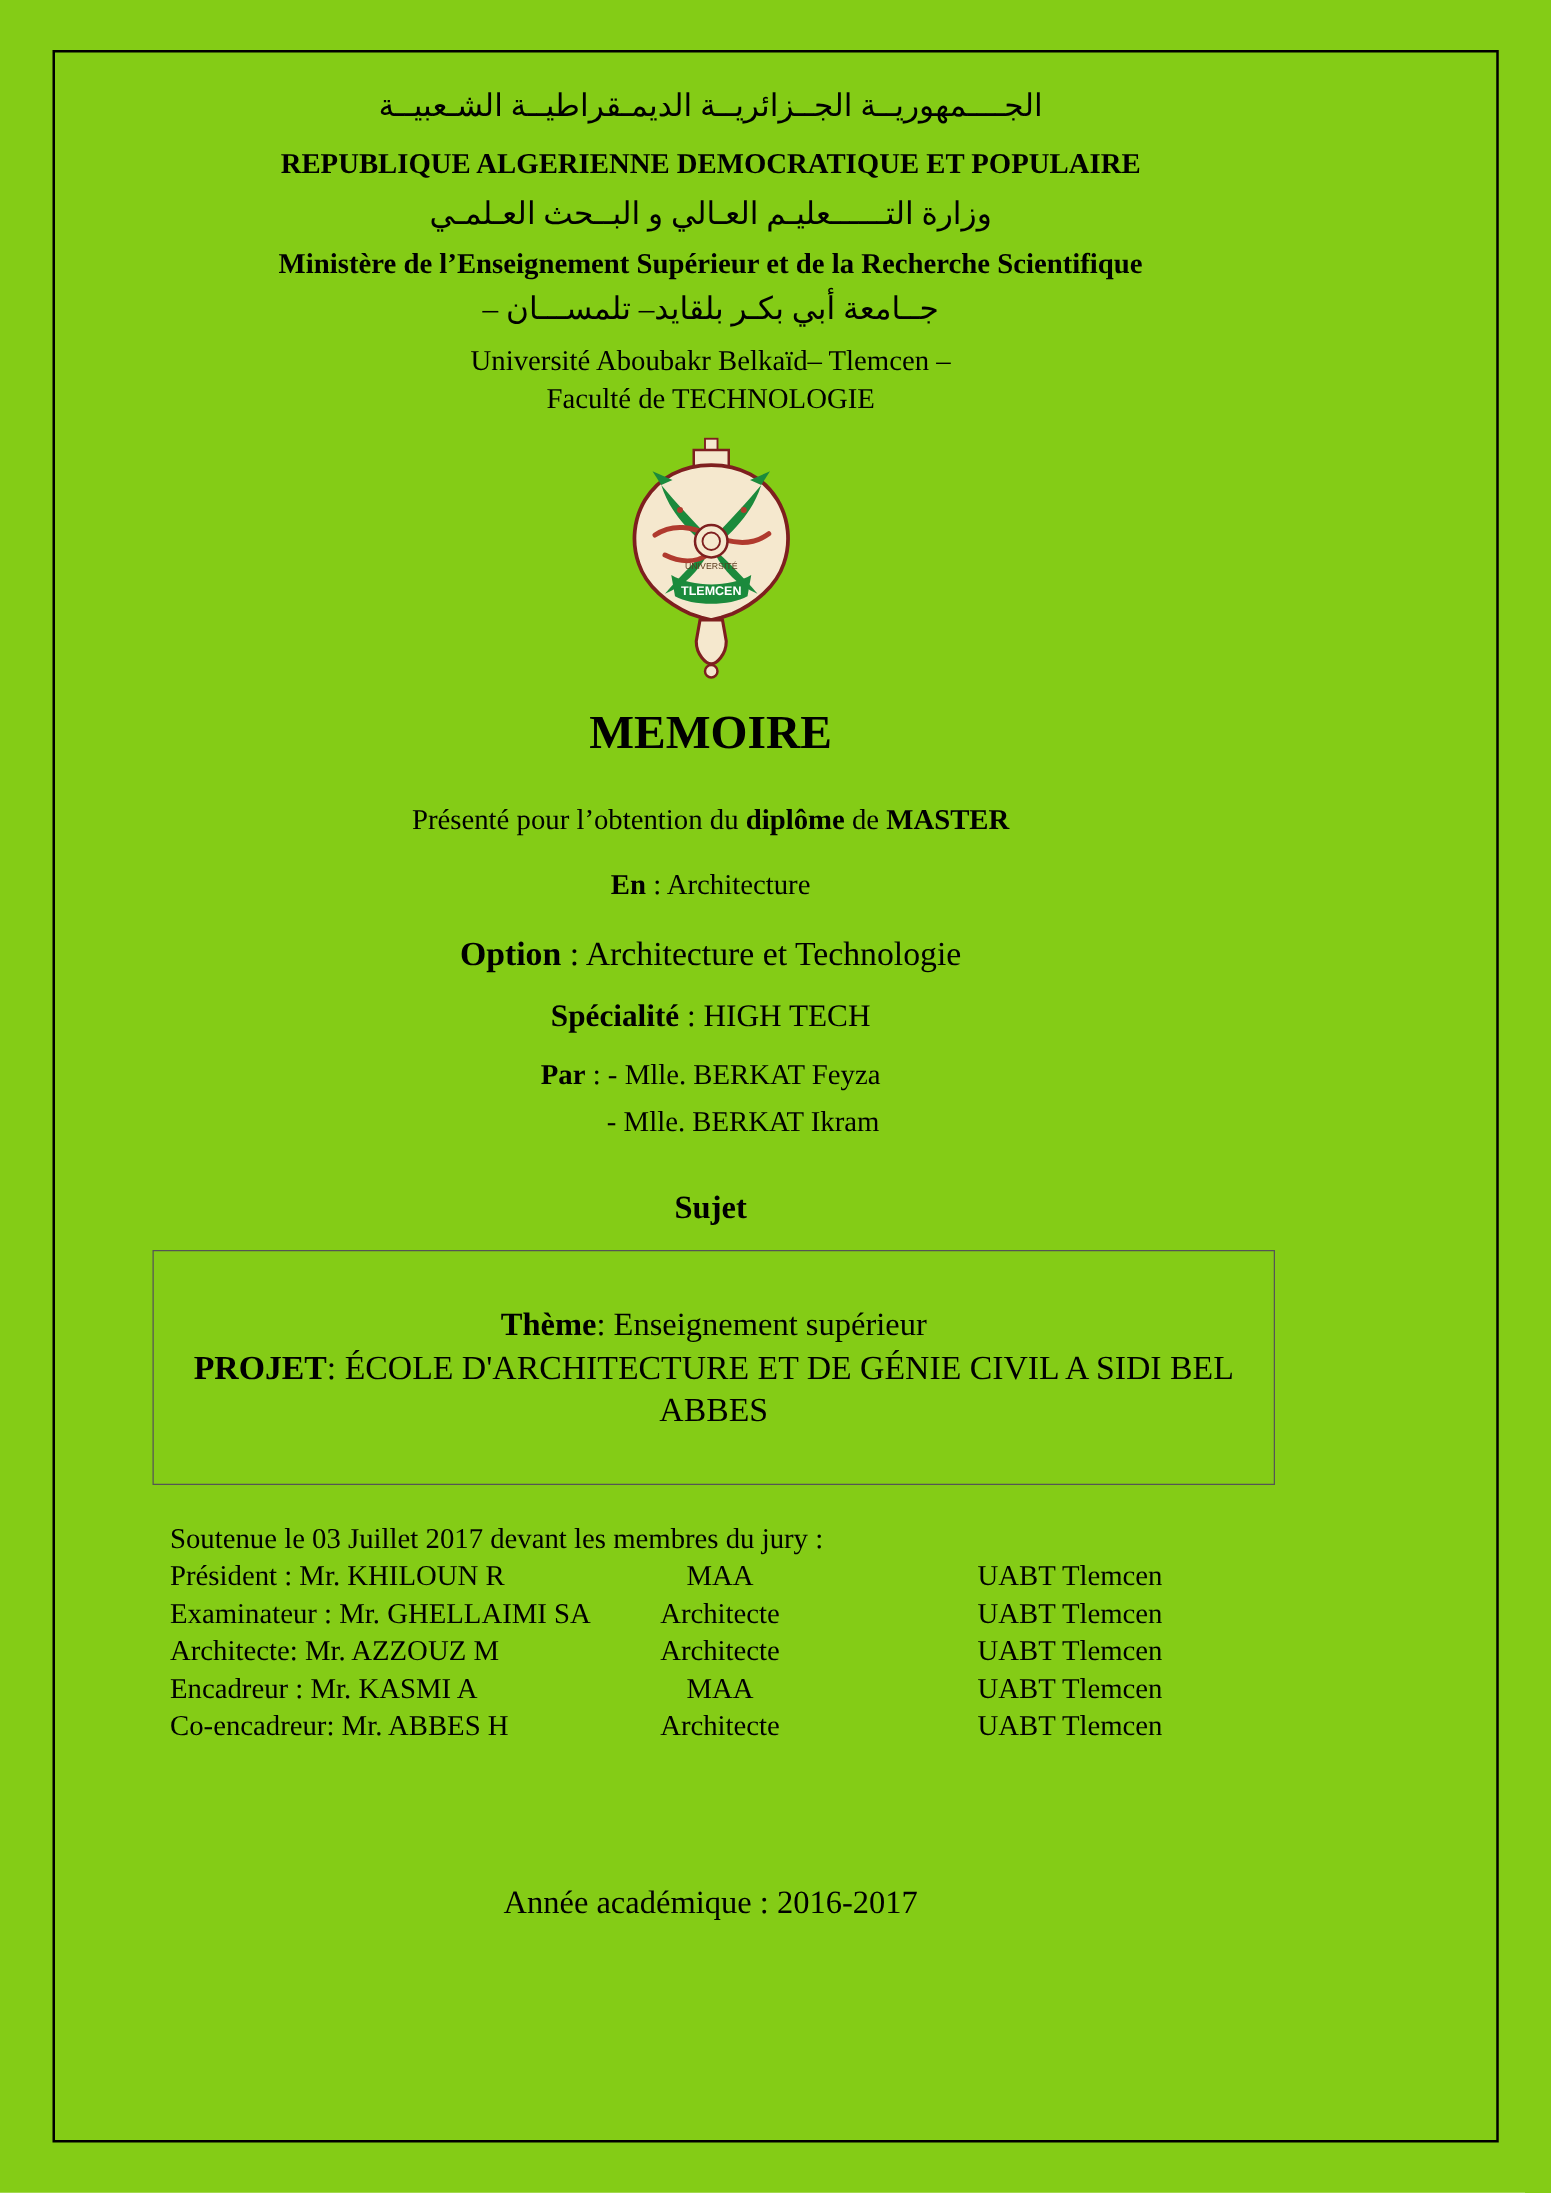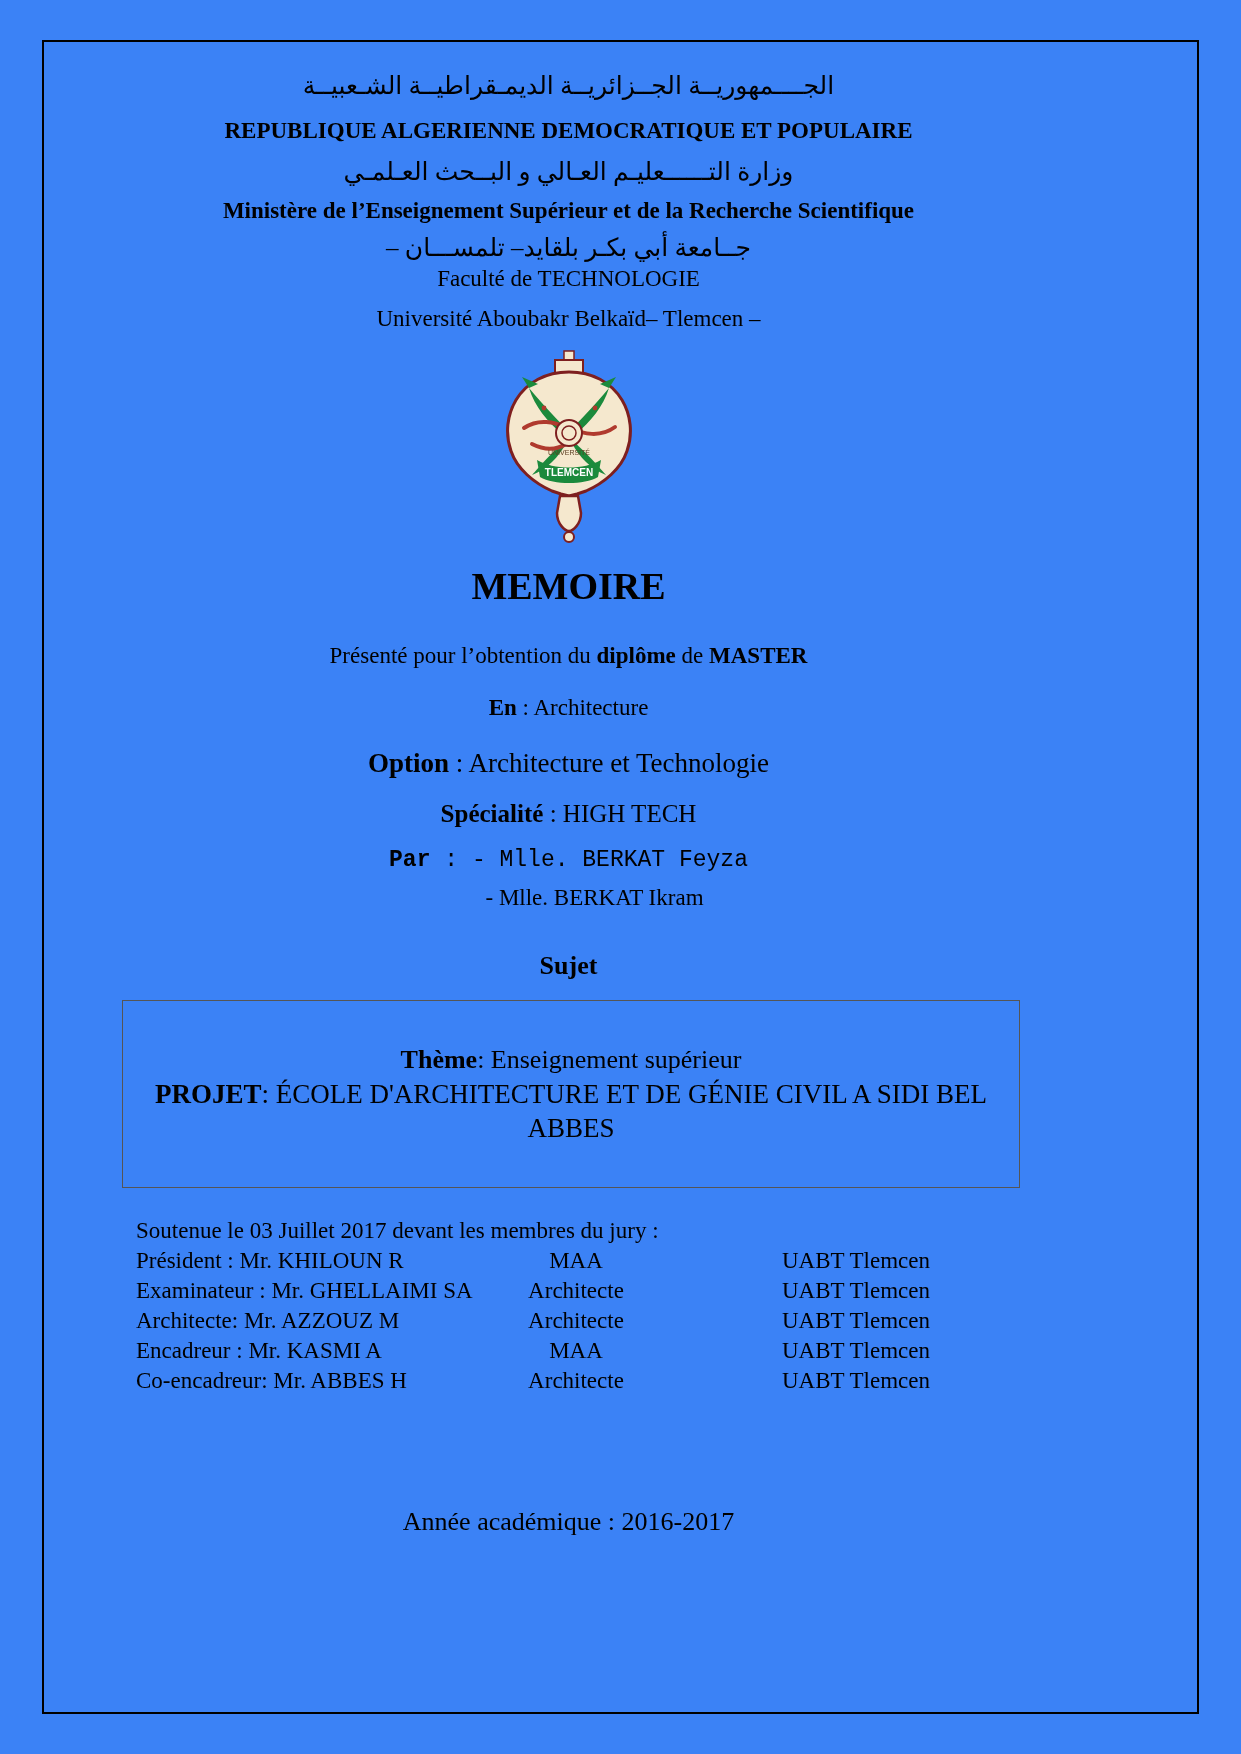--- a/index.html
+++ b/index.html
@@ -8,21 +8,21 @@
     --beige:#F5E8CE;
     --red:#B03A2E;
   }
   *{ box-sizing:border-box; }
   html,body{ margin:0; padding:0; }
   body{
     width:1241px; height:1754px;
     background:#ffffff; color:#000;
     font-family:"Liberation Serif","DejaVu Serif",serif;
   }
-  .page{ position:relative; width:1241px; height:1754px; background:#3b82f6; overflow:hidden; }
+  .page{ position:relative; width:1241px; height:1754px; background:#84cc16; overflow:hidden; }
   .frame{
     position:absolute; left:42px; top:40px;
     width:1157px; height:1674px;
     border:2px solid #000;
     padding:28px 144px 0 40px;
     text-align:center;
   }
   p{ margin:0; }
   .arabic{ font-size:25px; line-height:32px; direction:rtl; }
   .hdr-bold{ font-size:23px; line-height:30px; font-weight:bold; }
@@ -32,21 +32,21 @@
 
   .logo-wrap{ margin-top:14px; height:200px; }
   .logo-wrap svg{ display:inline-block; }
 
   .doc-title{ margin-top:16px; font-size:38px; line-height:44px; font-weight:bold; }
 
   .degree-line{ margin-top:34px; font-size:23px; line-height:28px; }
   .field-line{ margin-top:24px; font-size:23px; line-height:28px; }
   .option-line{ margin-top:24px; font-size:27px; line-height:34px; }
   .spec-line{ margin-top:18px; font-size:25px; line-height:32px; }
-  .par-line{ margin-top:16px; font-size:23px; line-height:28px;font-family:Liberation Mono, monospace; }
+  .par-line{ margin-top:16px; font-size:23px; line-height:28px; }
   .par-line2{ margin-top:10px; font-size:23px; line-height:28px; position:relative; left:26px; }
   .sujet-line{ margin-top:38px; font-size:26px; line-height:32px; font-weight:bold; }
 
   .subject-box{
     margin-top:18px; margin-left:38px;
     width:898px;
     border:1px solid #555;
     padding:42px 28px 42px;
     font-size:26px; line-height:34px;
     text-align:center;
@@ -69,22 +69,22 @@
 <body>
 
 <div class="page">
   <div class="frame">
 
     <p class="arabic">الجــــمهوريــة الجــزائريــة الديمـقراطيــة الشـعبيــة</p>
     <p class="hdr-bold mt14">REPUBLIQUE ALGERIENNE DEMOCRATIQUE ET POPULAIRE</p>
     <p class="arabic mt10">وزارة التــــــعليـم العـالي و البــحث العـلمـي</p>
     <p class="hdr-bold mt8">Ministère de l’Enseignement Supérieur et de la Recherche Scientifique</p>
     <p class="arabic mt6">جــامعة أبي بكـر بلقايد– تلمســـان –</p>
+    <p class="hdr-plain mt10">Université Aboubakr Belkaïd– Tlemcen –</p>
     <p class="hdr-plain">Faculté de TECHNOLOGIE</p>
-    <p class="hdr-plain mt10">Université Aboubakr Belkaïd– Tlemcen –</p>
 
     <div class="logo-wrap">
       <svg width="150" height="200" viewBox="0 0 150 200">
 
         <g stroke="var(--maroon)" fill="var(--beige)">
           <rect x="70" y="3" width="10" height="11" stroke-width="1.5"></rect>
           <rect x="61" y="12" width="28" height="15" stroke-width="2"></rect>
         </g>
 
         <path d="M75 24 C98 24 117 34 128 52 C137 67 139 86 133 103 C127 121 110 135 92 143 L83 146 L75 148 L67 146 L58 143 C40 135 23 121 17 103 C11 86 13 67 22 52 C33 34 52 24 75 24 Z" fill="var(--beige)" stroke="var(--maroon)" stroke-width="3"></path>

